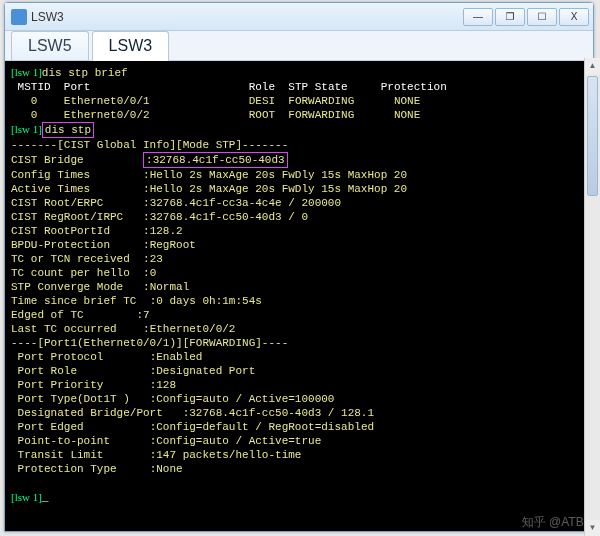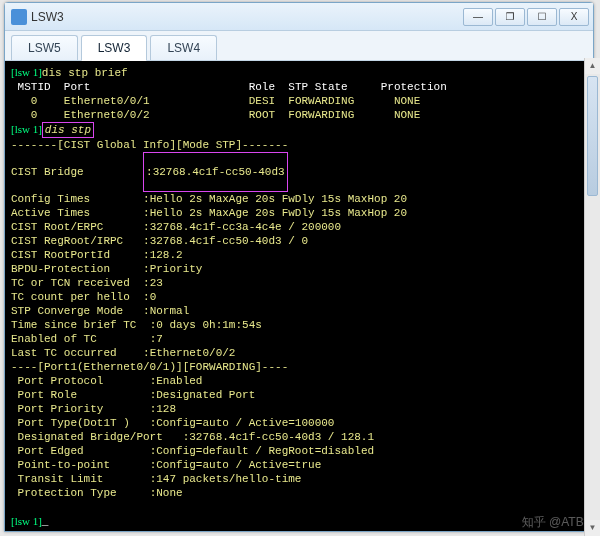--- a/index.html
+++ b/index.html
@@ -3,28 +3,28 @@
 <meta charset="utf-8">
 <style>
 * { margin: 0; padding: 0; box-sizing: border-box; }
 body { width: 600px; height: 536px; overflow: hidden; font-family: "Segoe UI", Tahoma, sans-serif; background: #e8e8e8; position: relative; }
 .window { width: 590px; height: 530px; background: #fff; border: 1px solid #7aa5c7; border-radius: 4px 4px 0 0; margin: 2px 0 0 4px; box-shadow: 0 0 3px rgba(0,0,0,0.3); display: flex; flex-direction: column; }
 .titlebar { height: 28px; background: linear-gradient(#eaf3fb, #d6e7f7); display: flex; align-items: center; padding: 0 4px 0 6px; border-bottom: 1px solid #b8cde0; font-size: 12px; color: #333; }
 .titlebar .app-icon { width: 16px; height: 16px; background: #4a90d9; border-radius: 2px; margin-right: 4px; display: inline-block; }
 .titlebar-btns { margin-left: auto; display: flex; gap: 2px; }
 .titlebar-btn { width: 30px; height: 18px; background: linear-gradient(#f7fbff,#dce9f6); border: 1px solid #9bb8d3; border-radius: 2px; font-size: 10px; line-height: 16px; text-align: center; color: #333; cursor: default; }
 .tabstrip { height: 30px; display: flex; align-items: flex-end; padding: 0 6px; background: #eef4fa; border-bottom: 1px solid #c4d6e6; gap: 3px; }
-.tab { padding: 5px 16px; font-size: 12px; background: linear-gradient(#f7fbff,#e8f1fa); border: 1px solid #b4c9dc; border-bottom: none; border-radius: 3px 3px 0 0; color: #345; cursor: default; }
+.tab { padding: 5px 16px; font-size: 16px; background: linear-gradient(#f7fbff,#e8f1fa); border: 1px solid #b4c9dc; border-bottom: none; border-radius: 3px 3px 0 0; color: #345; cursor: default; }
 .tab.active { background: #fff; border-bottom: 1px solid #fff; margin-bottom: -1px; font-weight: 500; color: #123; }
 .terminal { flex: 1; background: #000; color: #e8e88c; font-family: "Courier New", monospace; font-size: 11px; line-height: 14px; padding: 4px 6px; overflow: hidden; white-space: pre; position: relative; }
 .prompt { color: #00ff80; font-family: Liberation Serif, serif; }
 .hdr { color: #fff; }
 .yellow { color: #e8e88c; margin-top: 11px; }
-.box-a { display: inline-block; border: 1.5px solid #d946ef; padding: 0 2px; font-style: italic; }
-.box-b { display: inline-block; border: 1.5px solid #d946ef; padding: 12px 2px; }
+.box-a { display: inline-block; border: 1.5px solid #d946ef; padding: 0 2px; }
+.box-b { display: inline-block; border: 1.5px solid #d946ef; padding: 0 2px; }
 .scrollbar { position: absolute; right: 0; top: 58px; bottom: 0; width: 16px; background: #e9e9e9; border-left: 1px solid #ccc; }
 .scroll-thumb { position: absolute; left: 2px; right: 2px; top: 18px; height: 120px; background: linear-gradient(#d7e4f2,#b8cce0); border: 1px solid #9bb8d3; border-radius: 2px; }
 .scroll-arrow { position: absolute; left: 0; right: 0; height: 16px; text-align: center; font-size: 8px; color: #666; line-height: 16px; background: #eee; }
 .scroll-arrow.up { top: 0; }
 .scroll-arrow.down { bottom: 0; }
 .watermark { position: absolute; right: 6px; bottom: 2px; color: rgba(255,255,255,0.35); font-size: 12px; font-family: sans-serif; }
 .cursor { color: #fff; }
 </style>
 </head>
 <body>
@@ -36,40 +36,39 @@
     <div class="titlebar-btns">
       <div class="titlebar-btn">—</div>
       <div class="titlebar-btn">❐</div>
       <div class="titlebar-btn">☐</div>
       <div class="titlebar-btn">X</div>
     </div>
   </div>
   <div class="tabstrip">
     <div class="tab">LSW5</div>
     <div class="tab active">LSW3</div>
-    <div class="tab">LSW4</div>
   </div>
   <div class="terminal"><span class="prompt">[lsw 1]</span><span class="yellow">dis stp brief</span>
 <span class="hdr"> </span><span class="hdr">MSTID</span><span class="hdr">  </span><span class="hdr">Port</span><span class="hdr">                        </span><span class="hdr">Role</span><span class="hdr">  </span><span class="hdr">STP State</span><span class="hdr">     </span><span class="hdr">Protection</span>
 <span class="yellow">   </span><span>0</span><span>    </span><span>Ethernet0/0/1</span><span>               </span><span>DESI</span><span>  </span><span>FORWARDING</span><span>      </span><span>NONE</span>
 <span class="yellow">   </span><span>0</span><span>    </span><span>Ethernet0/0/2</span><span>               </span><span>ROOT</span><span>  </span><span>FORWARDING</span><span>      </span><span>NONE</span>
 <span class="prompt">[lsw 1]</span><span class="box-a"><span>dis stp</span></span>
 <span class="yellow">-------[CIST Global Info][Mode STP]-------</span>
 <span class="yellow">CIST Bridge</span><span>         </span><span class="box-b"><span>:32768.4c1f-cc50-40d3</span></span>
 <span><span>Config Times</span><span>        </span><span>:Hello 2s MaxAge 20s FwDly 15s MaxHop 20</span></span>
 <span><span>Active Times</span><span>        </span><span>:Hello 2s MaxAge 20s FwDly 15s MaxHop 20</span></span>
 <span><span>CIST Root/ERPC</span><span>      </span><span>:32768.4c1f-cc3a-4c4e / 200000</span></span>
 <span><span>CIST RegRoot/IRPC</span><span>   </span><span>:32768.4c1f-cc50-40d3 / 0</span></span>
 <span><span>CIST RootPortId</span><span>     </span><span>:128.2</span></span>
-<span><span>BPDU-Protection</span><span>     </span><span>:Priority</span></span>
+<span><span>BPDU-Protection</span><span>     </span><span>:RegRoot</span></span>
 <span><span>TC or TCN received</span><span>  </span><span>:23</span></span>
 <span><span>TC count per hello</span><span>  </span><span>:0</span></span>
 <span><span>STP Converge Mode</span><span>   </span><span>:Normal</span></span>
 <span><span>Time since brief TC</span><span>  </span><span>:0 days 0h:1m:54s</span></span>
-<span><span>Enabled of TC</span><span>        </span><span>:7</span></span>
+<span><span>Edged of TC</span><span>        </span><span>:7</span></span>
 <span><span>Last TC occurred</span><span>    </span><span>:Ethernet0/0/2</span></span>
 <span class="yellow">----[Port1(Ethernet0/0/1)][FORWARDING]----</span>
 <span><span> Port Protocol</span><span>       </span><span>:Enabled</span></span>
 <span><span> Port Role</span><span>           </span><span>:Designated Port</span></span>
 <span><span> Port Priority</span><span>       </span><span>:128</span></span>
 <span><span> Port Type(Dot1T )</span><span>   </span><span>:Config=auto / Active=100000</span></span>
 <span><span> Designated Bridge/Port</span><span>   </span><span>:32768.4c1f-cc50-40d3 / 128.1</span></span>
 <span><span> Port Edged</span><span>          </span><span>:Config=default / RegRoot=disabled</span></span>
 <span><span> Point-to-point</span><span>      </span><span>:Config=auto / Active=true</span></span>
 <span><span> Transit Limit</span><span>       </span><span>:147 packets/hello-time</span></span>

